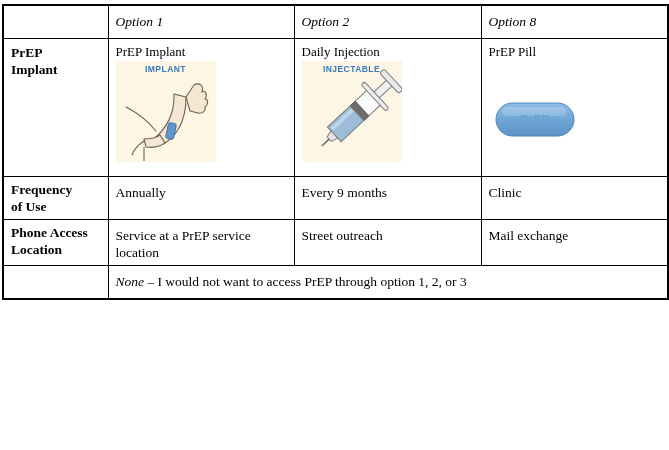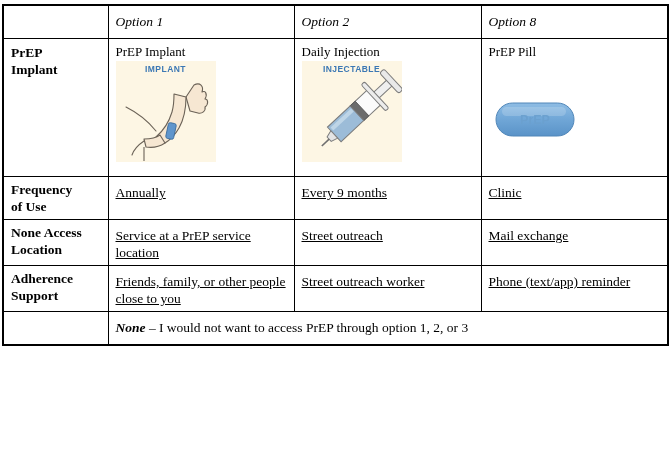--- a/index.html
+++ b/index.html
@@ -83,29 +83,28 @@
   }
   .media-art{position:absolute;top:0;left:0;}
   .pill-wrap{
     width:104px;height:101px;
     position:relative;
   }
   .pill-art{position:absolute;left:4px;top:36px;}
   .data-cell{
     font-size:13.5px;
     padding-top:7px !important;
-    text-decoration:underline;
   }
   .vmid{vertical-align:middle;}
   .none-cell{
     font-size:13.5px;
     padding-top:7px !important;
     padding-bottom:8px !important;
   }
-  .none-word{font-weight:bold;font-style:italic;}
+  .none-word{font-weight:normal;font-style:italic;}
   .empty-cell{padding:0 !important;}
 </style>
 </head>
 <body>
 
 <div class="sheet">
   <table class="dce">
     <colgroup>
       <col class="c0">
         <col class="c1">
@@ -205,37 +204,28 @@
           <span>of Use</span>
         </td>
         <td class="data-cell">Annually</td>
         <td class="data-cell vmid">Every 9 months</td>
         <td class="data-cell vmid">Clinic</td>
       </tr>
 
 
       <tr>
         <td class="rowlabel">
-          <span>None Access</span><br>
+          <span>Phone Access</span><br>
           <span>Location</span>
         </td>
         <td class="data-cell">Service at a PrEP service location</td>
         <td class="data-cell vmid">Street outreach</td>
         <td class="data-cell vmid">Mail exchange</td>
       </tr>
 
-      <tr>
-        <td class="rowlabel">
-          <span>Adherence</span><br>
-          <span>Support</span>
-        </td>
-        <td class="data-cell">Friends, family, or other people close to you</td>
-        <td class="data-cell vmid">Street outreach worker</td>
-        <td class="data-cell vmid">Phone (text/app) reminder</td>
-      </tr>
 
       <tr>
         <td class="empty-cell"></td>
         <td class="none-cell" colspan="3">
           <span class="none-word">None</span><span> – I would not want to access PrEP through option 1, 2, or 3</span>
         </td>
       </tr>
 
     </tbody>
   </table>

